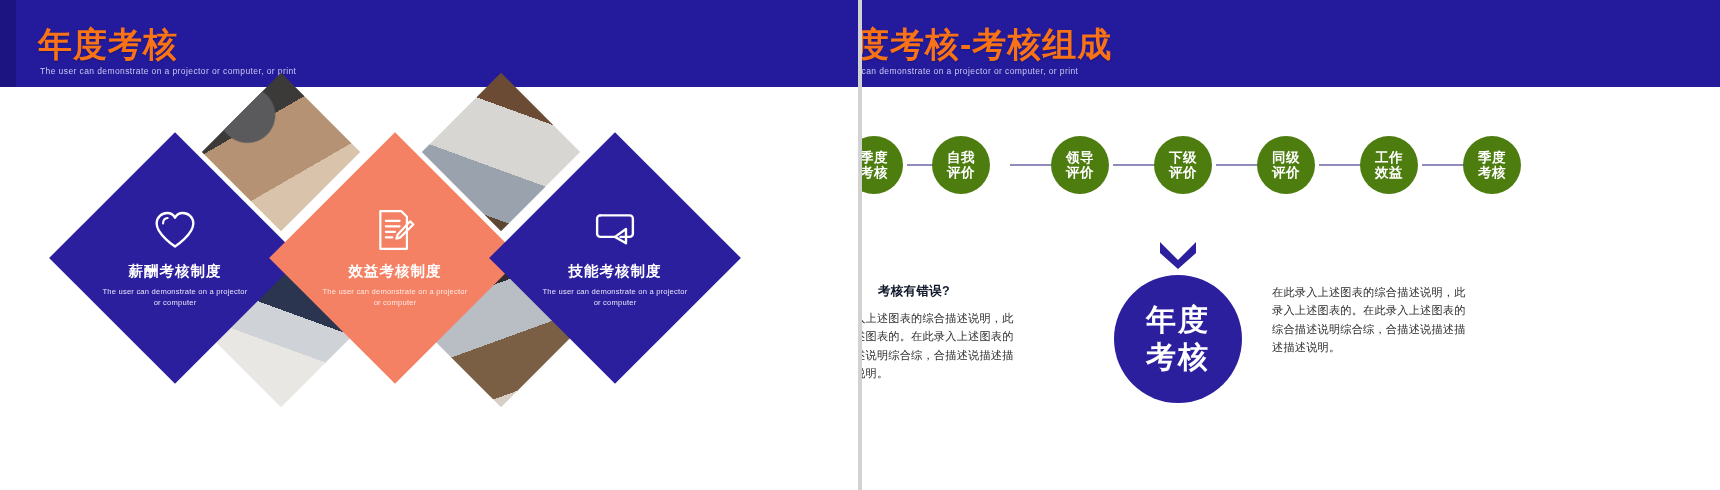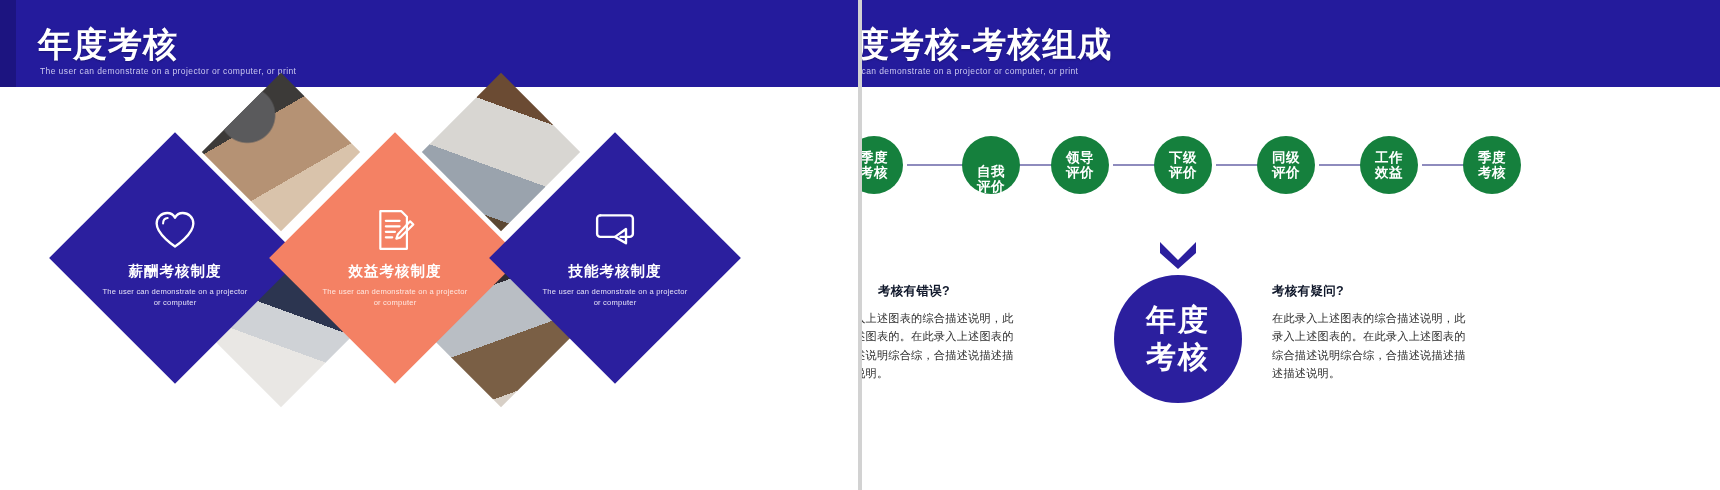--- a/index.html
+++ b/index.html
@@ -23,21 +23,21 @@
   
   .hdr {
     position:absolute; left:0; top:0; width:100%; height:87px;
     background:#241b9c;
   }
   .hdr .edge {
     position:absolute; left:0; top:0; width:16px; height:100%;
     background:#1c1480;
   }
   .hdr-title {
-    position:absolute; color:#ffffff; font-weight:bold;
+    position:absolute; color:#f97316; font-weight:bold;
     letter-spacing:1px; white-space:nowrap;
     text-shadow:0 1px 2px rgba(0,0,0,.25);
   }
   .hdr-sub {
     position:absolute; color:#c9c6ef; white-space:nowrap;
     font-size:8.5px; letter-spacing:.4px;
   }
   #hdr-l-title { left:38px; top:22px; font-size:34px; }
   #hdr-l-sub   { left:40px; top:66px; }
   #hdr-r-title { left:-38px; top:22px; font-size:34px; }
@@ -91,21 +91,21 @@
   .ph3 .pimg { background:
       linear-gradient(200deg,#6b4b33 0 30%,#d8d6d2 30% 58%,#9aa3ad 58% 80%,#5c4832 80% 100%); }
   .ph4 .pimg { background:
       linear-gradient(160deg,#2f2c33 0 30%,#b9bec4 30% 55%,#7a5f45 55% 80%,#d7cfc6 80% 100%); }
 
   
   .flow { position:absolute; left:0; top:0; width:858px; height:490px; }
 
   .node {
     position:absolute; width:58px; height:58px; border-radius:50%;
-    background:#15803d; color:#fff;
+    background:#4d7c0f; color:#fff;
     display:flex; flex-direction:column;
     align-items:center; justify-content:center;
     font-size:13.5px; font-weight:bold; line-height:1.12;
     letter-spacing:.5px;
   }
   .conn {
     position:absolute; height:1.6px; background:#8e8bbd; top:164px;
   }
   .chevron {
     position:absolute; left:296px; top:239px;
@@ -216,21 +216,21 @@
       <div class="conn" style="left:148px; width:78px;"></div>
       <div class="conn" style="left:251px; width:78px;"></div>
       <div class="conn" style="left:354px; width:78px;"></div>
       <div class="conn" style="left:457px; width:78px;"></div>
       <div class="conn" style="left:560px; width:78px;"></div>
 
       <div class="node" style="left:-17px; top:136px;">
         <span>季度</span>
         <span>考核</span>
       </div>
-      <div class="node" style="left:100px; top:136px;justify-content:flex-end;">
+      <div class="node" style="left:70px; top:136px;">
         <span>自我</span>
         <span>评价</span>
       </div>
       <div class="node" style="left:189px; top:136px;">
         <span>领导</span>
         <span>评价</span>
       </div>
       <div class="node" style="left:292px; top:136px;">
         <span>下级</span>
         <span>评价</span>
@@ -256,20 +256,19 @@
         <span>年度</span>
         <span>考核</span>
       </div>
 
       <div class="txtblk" id="txt-left">
         <div class="txt-h">考核有错误?</div>
         <div class="txt-b">在此录入上述图表的综合描述说明，此录入上述图表的。在此录入上述图表的综合描述说明综合综，合描述说描述描述描述说明。</div>
       </div>
 
       <div class="txtblk" id="txt-right">
-        <div class="txt-h">考核有疑问?</div>
         <div class="txt-b">在此录入上述图表的综合描述说明，此录入上述图表的。在此录入上述图表的综合描述说明综合综，合描述说描述描述描述说明。</div>
       </div>
 
     </div>
   </div>
 
 </div>
 
 </body></html>

